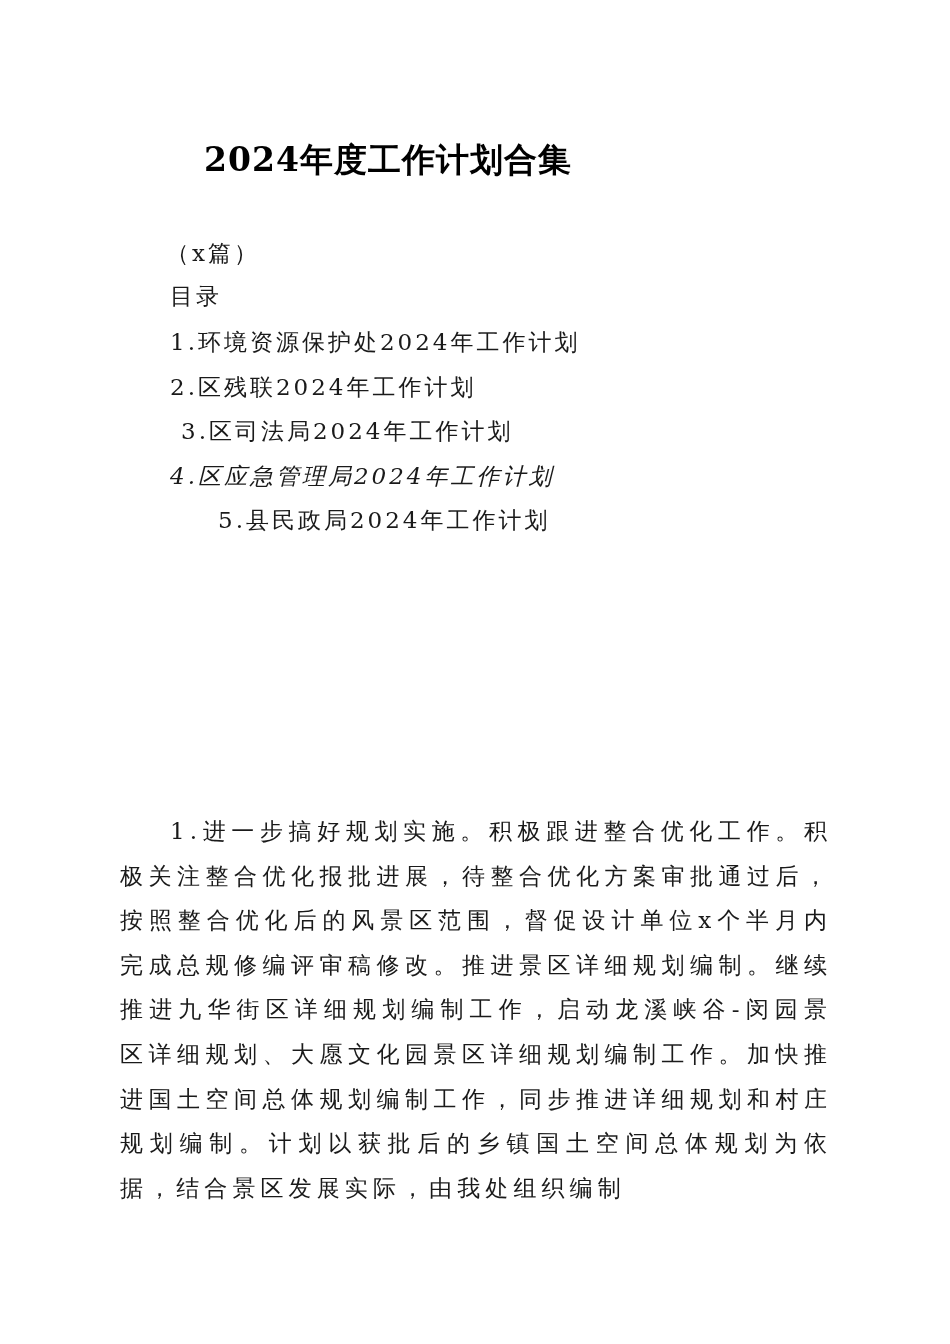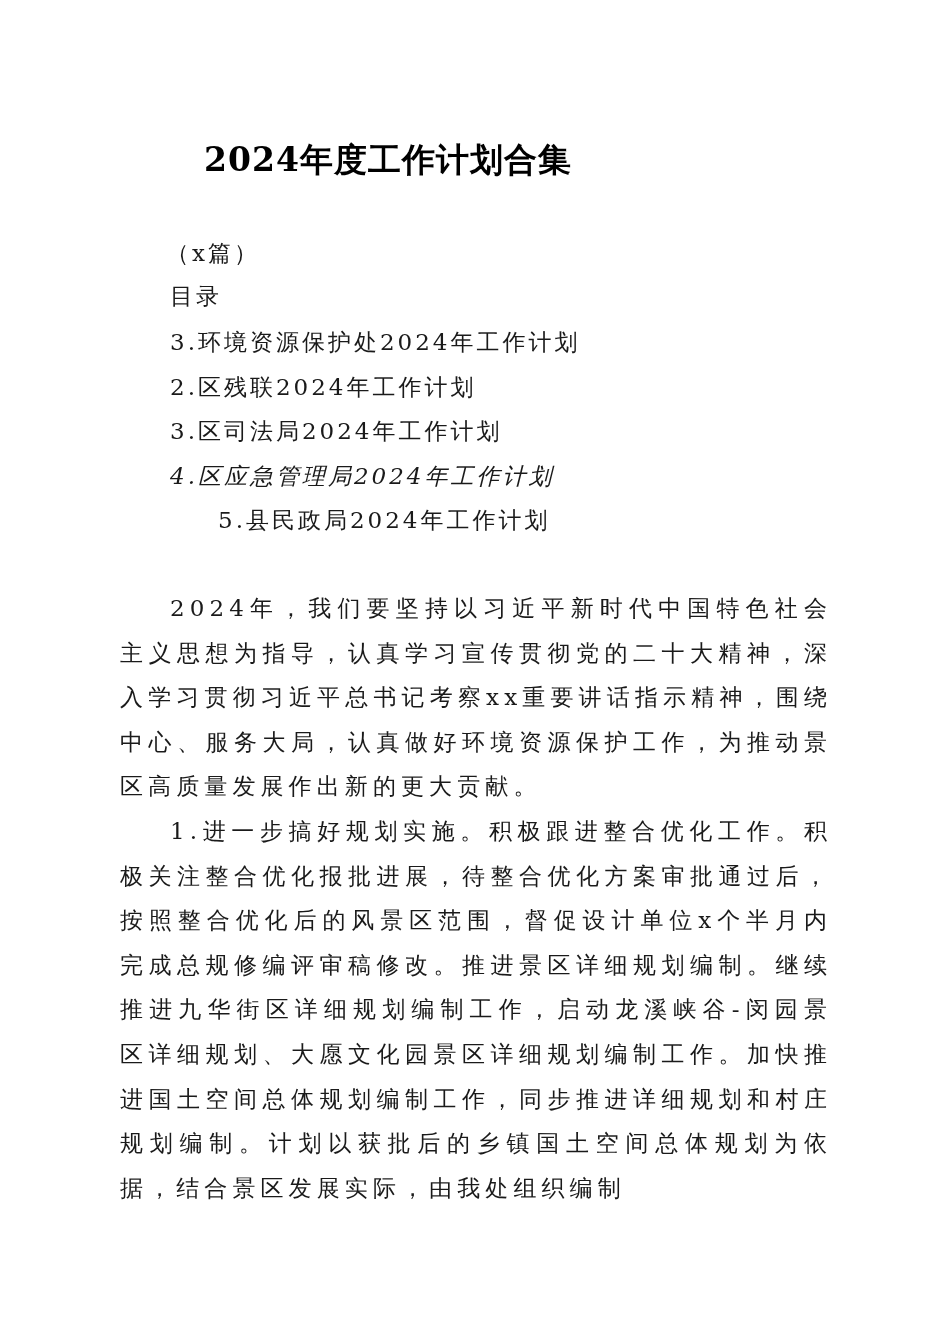--- a/index.html
+++ b/index.html
@@ -61,28 +61,25 @@
 <body>
 
 <div class="page">
 
   <div class="title">2024年度工作计划合集</div>
 
   <div class="line indent" style="top:238px; left:166px;">（x篇）</div>
 
   <div class="line indent" style="top:281px;">目录</div>
 
-  <div class="line indent" style="top:327px;">3.环境资源保护处2024年工作计划</div>
+  <div class="line indent" style="top:327px;">1.环境资源保护处2024年工作计划</div>
   <div class="line indent" style="top:372px;text-align:center;">2.区残联2024年工作计划</div>
-  <div class="line indent" style="top:416px;">3.区司法局2024年工作计划</div>
+  <div class="line indent" style="top:416px;margin-left:11px;">3.区司法局2024年工作计划</div>
   <div class="line indent" style="top:461px;font-style:italic;">4.区应急管理局2024年工作计划</div>
   <div class="line indent" style="top:505px;margin-left:48px;">5.县民政局2024年工作计划</div>
 
 
-  <div class="body-block" style="top:586px;">
-    <p>2024年，我们要坚持以习近平新时代中国特色社会主义思想为指导，认真学习宣传贯彻党的二十大精神，深入学习贯彻习近平总书记考察xx重要讲话指示精神，围绕中心、服务大局，认真做好环境资源保护工作，为推动景区高质量发展作出新的更大贡献。</p>
-  </div>
 
   <div class="body-block" style="top:809px;">
     <p>1.进一步搞好规划实施。积极跟进整合优化工作。积极关注整合优化报批进展，待整合优化方案审批通过后，按照整合优化后的风景区范围，督促设计单位x个半月内完成总规修编评审稿修改。推进景区详细规划编制。继续推进九华街区详细规划编制工作，启动龙溪峡谷-闵园景区详细规划、大愿文化园景区详细规划编制工作。加快推进国土空间总体规划编制工作，同步推进详细规划和村庄规划编制。计划以获批后的乡镇国土空间总体规划为依据，结合景区发展实际，由我处组织编制</p>
   </div>
 
 </div>
 
 </body></html>

